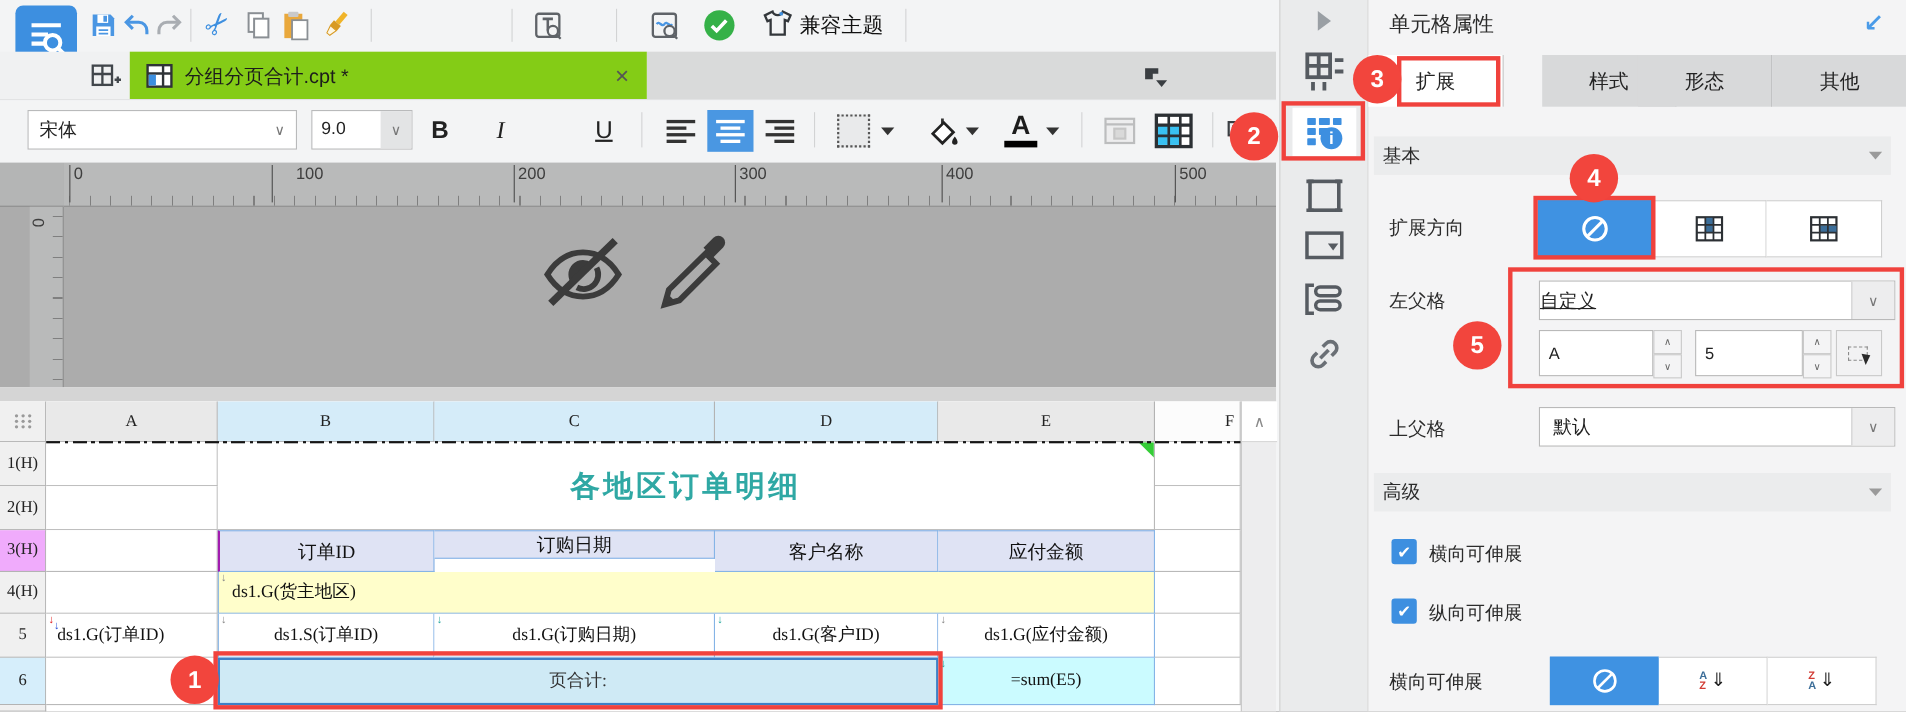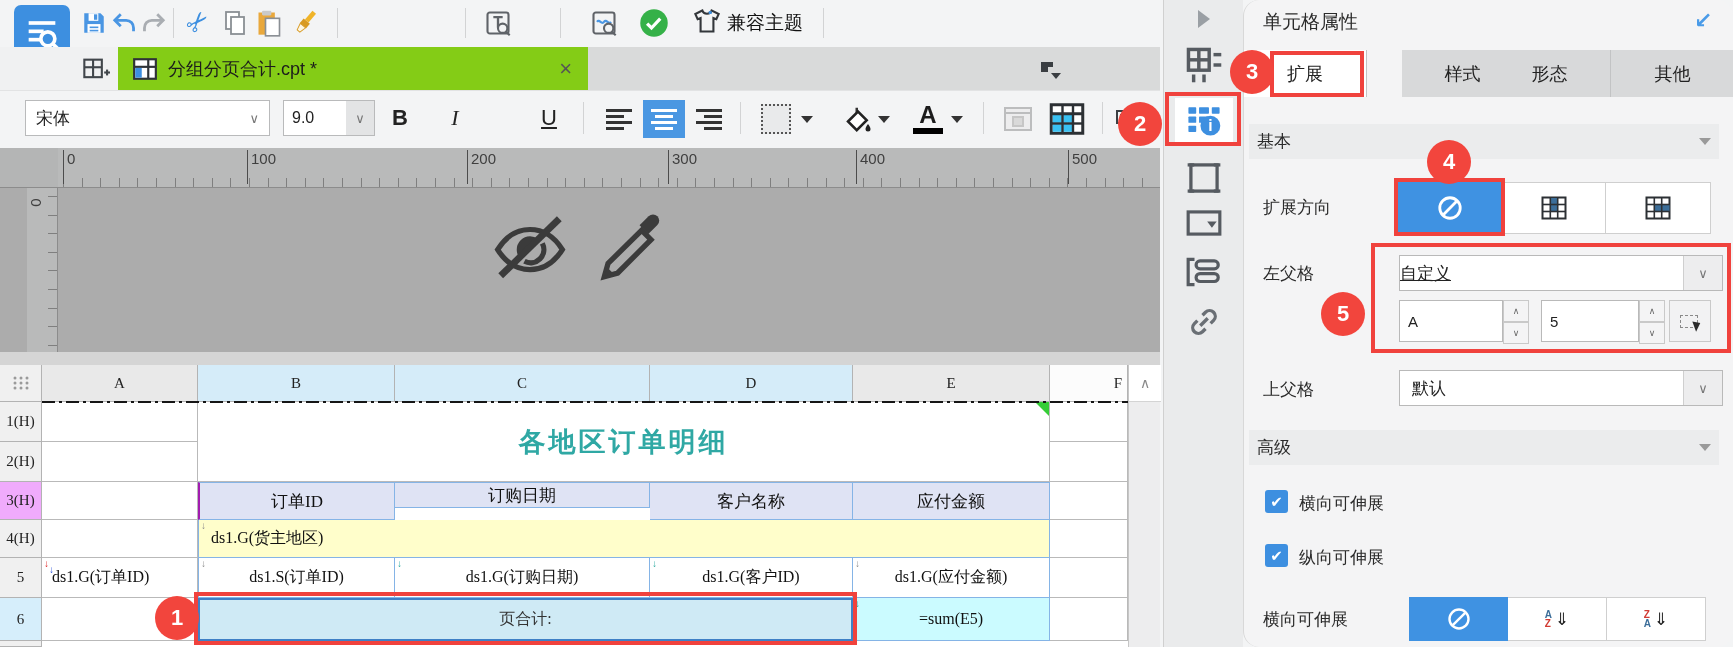--- a/index.html
+++ b/index.html
@@ -261,21 +261,21 @@
         <line x1="13" y1="10" x2="28" y2="10"></line>
         <line x1="10" y1="20" x2="24" y2="20"></line>
       </svg>
   </div>
 
   <div class="abs" style="left:0;top:148px;width:1160px;height:204px;background:#acacac;">
     <div class="abs" style="left:0;top:0;width:58px;height:40px;background:#b4b5b5;border-bottom:1px solid #8c8c8c;"></div>
     <div class="abs" style="left:58px;top:0;width:1102px;height:40px;background:#b9baba;border-bottom:1px solid #8c8c8c;
          background-image:repeating-linear-gradient(90deg,#7f7f7f 0 1px,transparent 1px 18.6px);background-size:100% 9px;background-position:5px bottom;background-repeat:no-repeat;">
       <span class="abs" style="left:5px;top:2px;font-size:15px;color:#3f3f3f;border-left:1px solid #4c4c4c;padding-left:3px;height:34px;">0</span>
-      <span class="abs" style="left:189px;top:2px;font-size:15px;color:#3f3f3f;border-left:1px solid #4c4c4c;padding-left:3px;height:34px;">100</span>
+      <span class="abs" style="left:189px;top:2px;font-size:15px;color:#3f3f3f;border-left:1px solid #4c4c4c;padding-left:21px;height:34px;">100</span>
       <span class="abs" style="left:409px;top:2px;font-size:15px;color:#3f3f3f;border-left:1px solid #4c4c4c;padding-left:3px;height:34px;">200</span>
       <span class="abs" style="left:610px;top:2px;font-size:15px;color:#3f3f3f;border-left:1px solid #4c4c4c;padding-left:3px;height:34px;">300</span>
       <span class="abs" style="left:798px;top:2px;font-size:15px;color:#3f3f3f;border-left:1px solid #4c4c4c;padding-left:3px;height:34px;">400</span>
       <span class="abs" style="left:1010px;top:2px;font-size:15px;color:#3f3f3f;border-left:1px solid #4c4c4c;padding-left:3px;height:34px;">500</span>
     </div>
     <div class="abs" style="left:27px;top:40px;width:31px;height:164px;background:#b9baba;border-right:1px solid #8c8c8c;
          background-image:repeating-linear-gradient(180deg,#7f7f7f 0 1px,transparent 1px 18.6px);background-size:9px 100%;background-position:right 8px;background-repeat:no-repeat;">
       <span style="position:absolute;left:4px;top:6px;font-size:15px;color:#3f3f3f;transform:rotate(-90deg);">0</span>
     </div>
     <div class="abs tbtn" style="left:492px;top:58px;width:76px;height:84px;">
@@ -444,21 +444,21 @@
     </div>
     <div class="vicon" style="top:304px;">
       <svg width="36" height="36" viewBox="0 0 24 24" fill="none" stroke="#6a6f75" stroke-width="2.2">
           <path d="M9.5 14.5l5-5"></path>
           <path d="M11 7.5l2-2a3.8 3.8 0 015.4 5.4l-2 2"></path>
           <path d="M13 16.5l-2 2a3.8 3.8 0 01-5.4-5.4l2-2"></path>
         </svg>
     </div>
   </div>
 
-  <div class="abs" style="left:1243px;top:0;width:490px;height:647px;background:#f4f4f5;border-left:1px solid #d8d8d8;border-radius:16px;">
+  <div class="abs" style="left:1243px;top:0;width:490px;height:647px;background:#f4f4f5;border-left:1px solid #d8d8d8;">
     <div class="abs" style="left:19px;top:9px;font-size:19px;color:#2b2b2b;">单元格属性</div>
     <div class="abs" style="left:450px;top:8px;font-size:22px;font-weight:bold;color:#4a9be8;">↙</div>
 
     <div class="ptab on" style="left:0;top:50px;width:123px;">扩展</div>
     <div class="ptab" style="left:123px;top:50px;width:122px;margin-left:35px;">样式</div>
     <div class="ptab" style="left:245px;top:50px;width:122px;">形态</div>
     <div class="ptab" style="left:367px;top:50px;width:123px;border-right:none;">其他</div>
 
     <div class="abs sechdr" style="left:5px;top:124px;width:470px;height:35px;">
       <span>基本</span>

